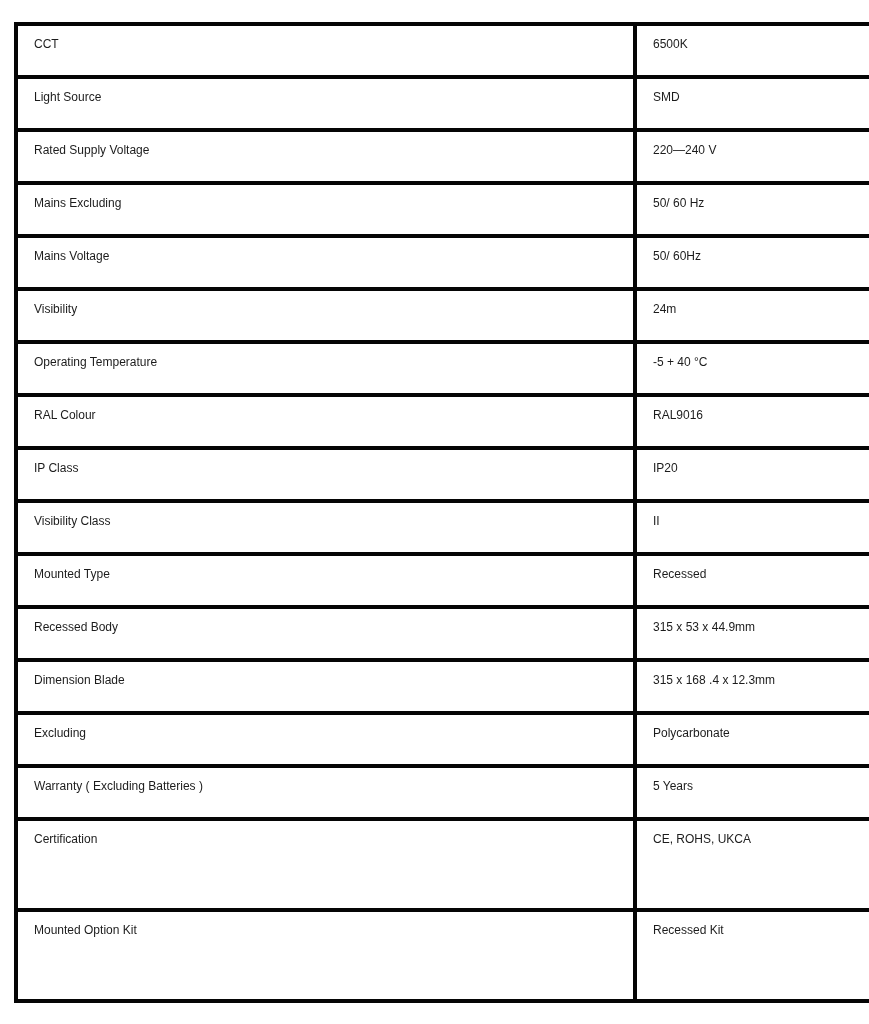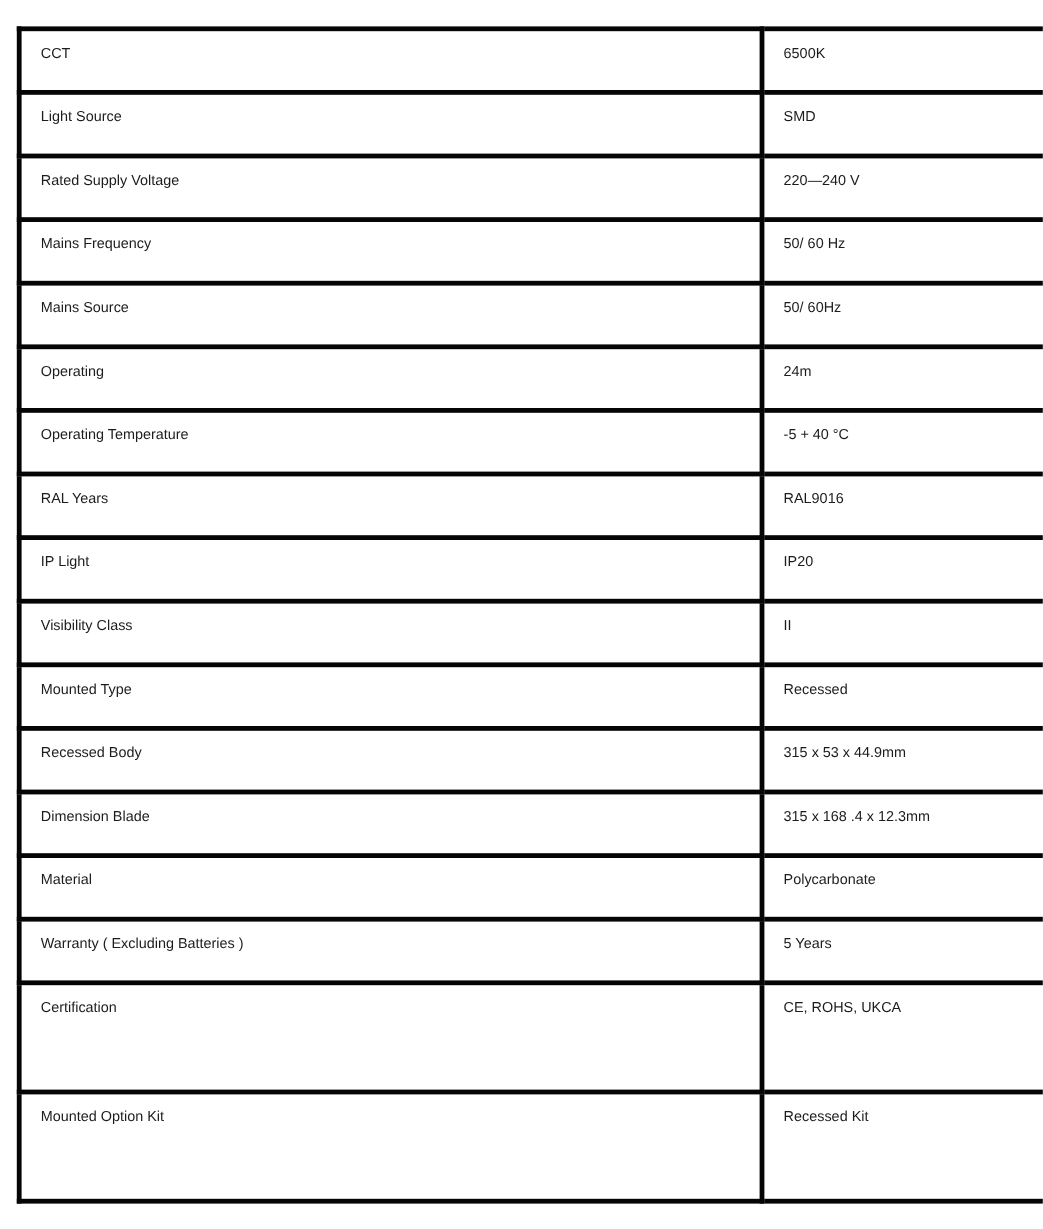--- a/index.html
+++ b/index.html
@@ -54,46 +54,46 @@
     <td class="label-cell">Light Source</td>
     <td class="value-cell">SMD</td>
   </tr>
 
   <tr class="spec-row">
     <td class="label-cell">Rated Supply Voltage</td>
     <td class="value-cell">220—240 V</td>
   </tr>
 
   <tr class="spec-row">
-    <td class="label-cell">Mains Frequency</td>
+    <td class="label-cell">Mains Excluding</td>
     <td class="value-cell">50/ 60 Hz</td>
   </tr>
 
   <tr class="spec-row">
-    <td class="label-cell">Mains Source</td>
+    <td class="label-cell">Mains Voltage</td>
     <td class="value-cell">50/ 60Hz</td>
   </tr>
 
   <tr class="spec-row">
-    <td class="label-cell">Operating</td>
+    <td class="label-cell">Visibility</td>
     <td class="value-cell">24m</td>
   </tr>
 
   <tr class="spec-row">
     <td class="label-cell">Operating Temperature</td>
     <td class="value-cell">-5 + 40 °C</td>
   </tr>
 
   <tr class="spec-row">
-    <td class="label-cell">RAL Years</td>
+    <td class="label-cell">RAL Colour</td>
     <td class="value-cell">RAL9016</td>
   </tr>
 
   <tr class="spec-row">
-    <td class="label-cell">IP Light</td>
+    <td class="label-cell">IP Class</td>
     <td class="value-cell">IP20</td>
   </tr>
 
   <tr class="spec-row">
     <td class="label-cell">Visibility Class</td>
     <td class="value-cell">II</td>
   </tr>
 
   <tr class="spec-row">
     <td class="label-cell">Mounted Type</td>
@@ -104,21 +104,21 @@
     <td class="label-cell">Recessed Body</td>
     <td class="value-cell">315 x 53 x 44.9mm</td>
   </tr>
 
   <tr class="spec-row">
     <td class="label-cell">Dimension Blade</td>
     <td class="value-cell">315 x 168 .4 x 12.3mm</td>
   </tr>
 
   <tr class="spec-row">
-    <td class="label-cell">Material</td>
+    <td class="label-cell">Excluding</td>
     <td class="value-cell">Polycarbonate</td>
   </tr>
 
   <tr class="spec-row">
     <td class="label-cell">Warranty ( Excluding Batteries )</td>
     <td class="value-cell">5 Years</td>
   </tr>
 
   <tr class="spec-row tall">
     <td class="label-cell">Certification</td>

